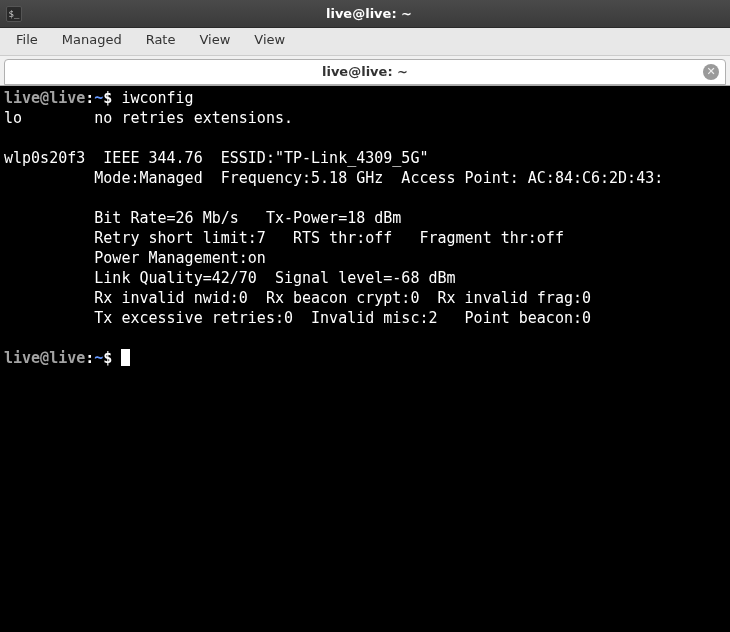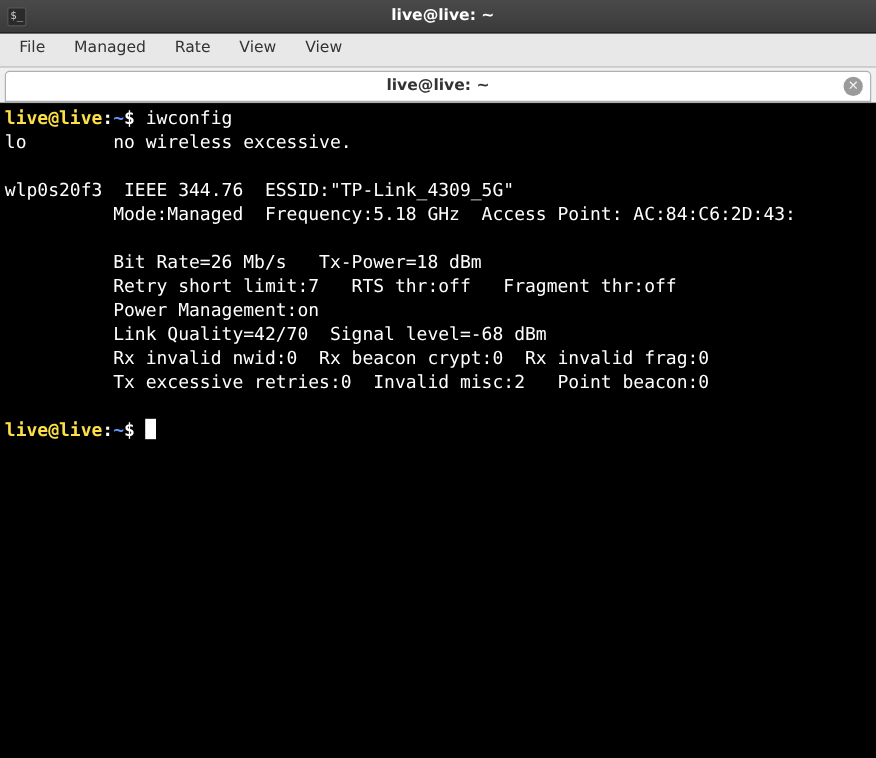--- a/index.html
+++ b/index.html
@@ -94,21 +94,21 @@
     background: #000;
     color: #fff;
     font-family: "DejaVu Sans Mono", "Liberation Mono", monospace;
     font-size: 15px;
     line-height: 20px;
     padding: 2px 4px;
     height: calc(632px - 28px - 28px - 30px);
     overflow: hidden;
     white-space: pre;
   }
-  .prompt-user { color: #fde047; font-weight: bold; }
+  .prompt-user { color: #a3a3a3; font-weight: bold; }
   .prompt-colon { color: #ffffff; font-weight: bold; }
   .prompt-path { color: #6699ff; font-weight: bold; }
   .cursor {
     display: inline-block;
     width: 9px;
     height: 17px;
     background: #ffffff;
     vertical-align: text-bottom;
     margin-bottom: 1px;
   }
@@ -131,21 +131,21 @@
 </div>
 
 <div class="tabbar">
   <div class="tab">
     <span>live@live: ~</span>
     <span class="tab-close">✕</span>
   </div>
 </div>
 
 <div class="terminal"><span class="prompt-user">live@live</span><span class="prompt-colon">:</span><span class="prompt-path">~</span><span class="prompt-colon">$ </span><span>iwconfig</span>
-<span>lo        no wireless excessive.</span>
+<span>lo        no retries extensions.</span>
 <span></span>
 <span>wlp0s20f3  IEEE 344.76  ESSID:"TP-Link_4309_5G"</span>
 <span>          Mode:Managed  Frequency:5.18 GHz  Access Point: AC:84:C6:2D:43:</span>
 <span></span>
 <span>          Bit Rate=26 Mb/s   Tx-Power=18 dBm</span>
 <span>          Retry short limit:7   RTS thr:off   Fragment thr:off</span>
 <span>          Power Management:on</span>
 <span>          Link Quality=42/70  Signal level=-68 dBm</span>
 <span>          Rx invalid nwid:0  Rx beacon crypt:0  Rx invalid frag:0</span>
 <span>          Tx excessive retries:0  Invalid misc:2   Point beacon:0</span>

